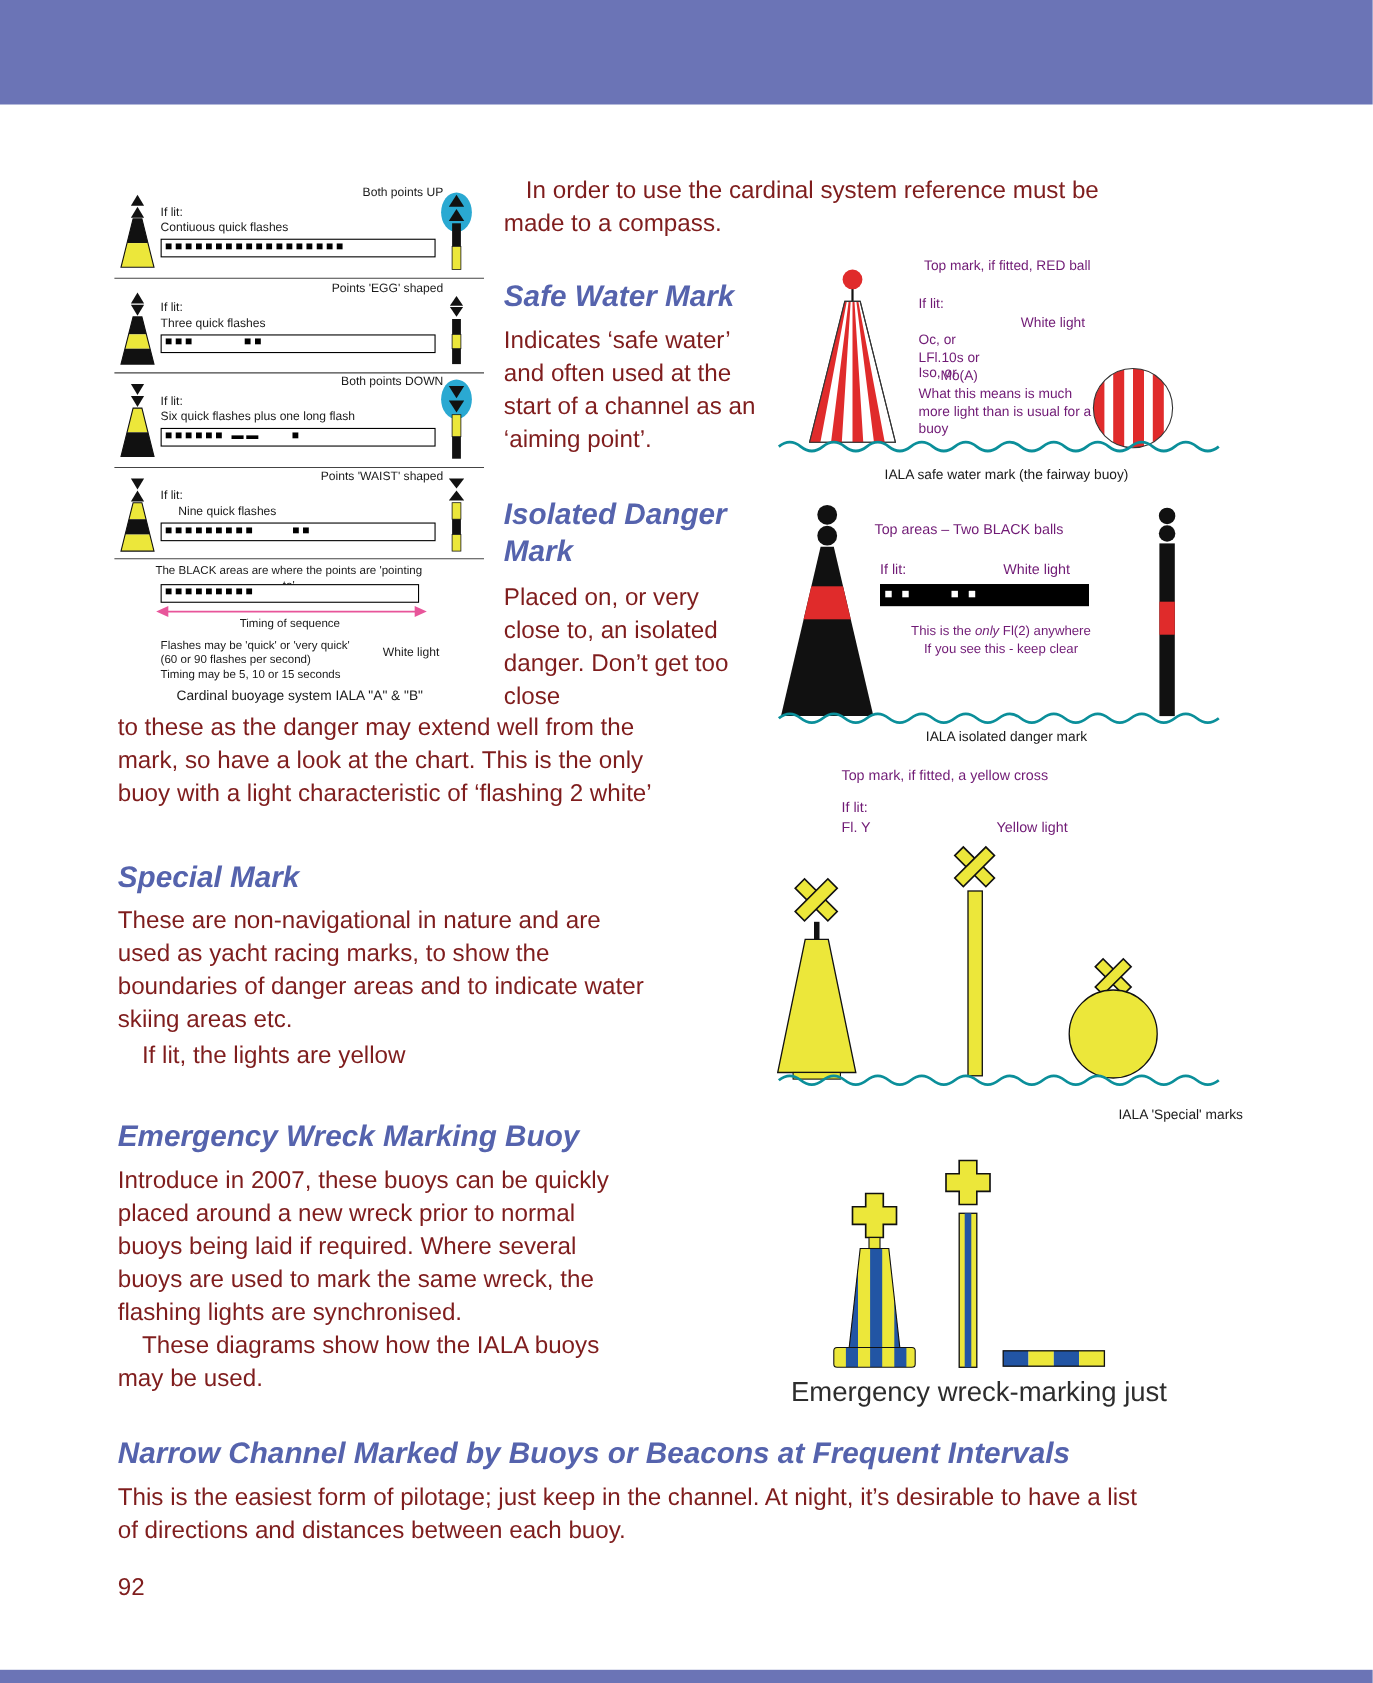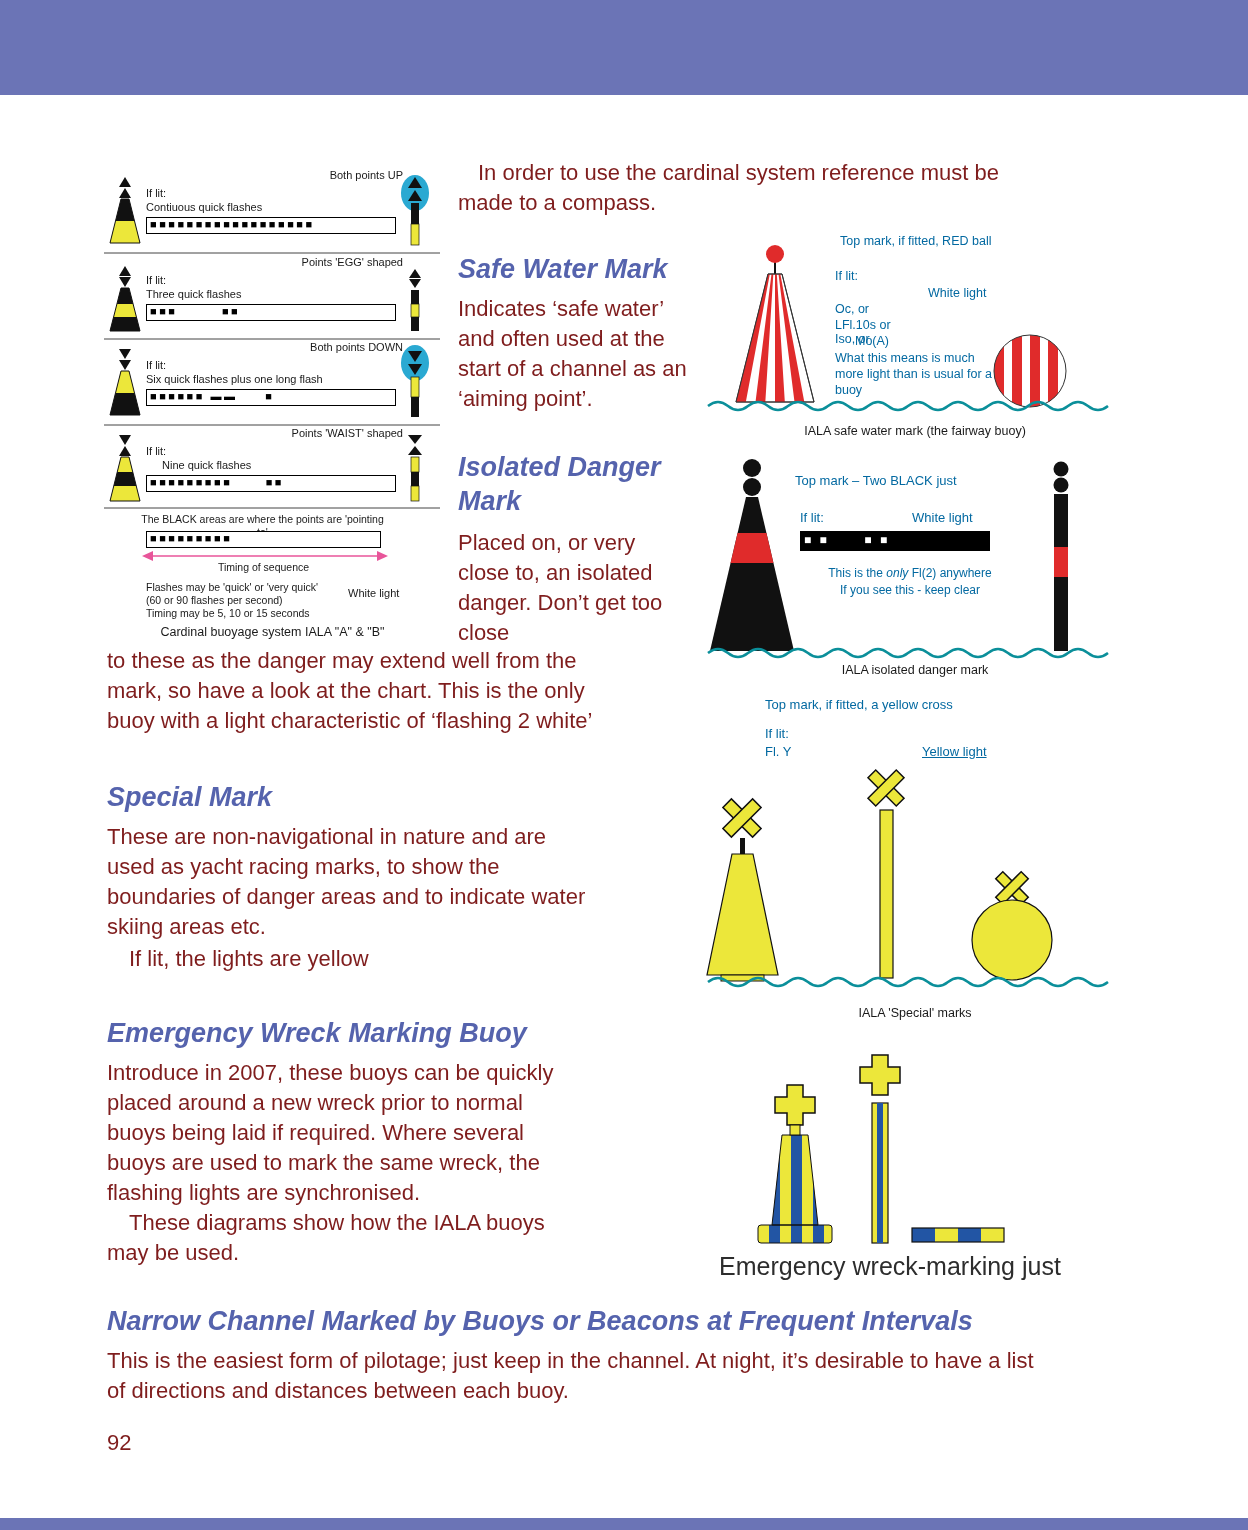--- a/index.html
+++ b/index.html
@@ -3,21 +3,21 @@
 <meta charset="utf-8">
 <style>
   html,body{margin:0;padding:0;background:#ffffff;}
   .page{position:relative;width:1248px;height:1530px;background:#ffffff;overflow:hidden;
         font-family:"Liberation Sans",sans-serif;color:#2d2d2d;padding-left:11px;}
   .band{position:absolute;left:0;width:1248px;background:#6b74b6;}
   .abs{position:absolute;}
   .body-text{font-size:22px;line-height:30px;color:#7f1d1d;}
   .heading{font-size:27px;font-weight:bold;font-style:italic;color:#5563ad;line-height:34px;}
   .c-lbl{position:absolute;font-size:11px;color:#1a1a1a;line-height:13px;}
-  .d-lbl{position:absolute;font-size:13px;color:#0369a1;line-height:16px;}
+  .d-lbl{position:absolute;font-size:13px;color:#701a75;line-height:16px;}
   .cap{position:absolute;font-size:12.5px;color:#1a1a1a;text-align:center;}
   .flashbar{position:absolute;box-sizing:border-box;border:1.5px solid #000;background:#fff;
             height:17px;font-size:11px;line-height:13px;letter-spacing:2.5px;white-space:pre;
             padding:0 3px;color:#000;overflow:hidden;}
   .flashbar.dark{background:#000;color:#fff;border:1.5px solid #000;height:20px;line-height:16px;font-size:12px;}
   .right-al{text-align:right;}
   .center{text-align:center;}
   svg{position:absolute;left:0;top:0;}
 </style>
 </head>
@@ -227,21 +227,21 @@
         <rect x="10" y="78" width="84" height="30" fill="#e02b2b" clip-path="url(#idcone)"></rect>
       </g>
       <g>
         <circle cx="361" cy="14" r="7.5" fill="#111"></circle>
         <circle cx="361" cy="30" r="7.5" fill="#111"></circle>
         <rect x="354" y="39" width="14" height="157" fill="#111"></rect>
         <rect x="354" y="92" width="14" height="30" fill="#e02b2b"></rect>
       </g>
       <path d="M8,198 q10,-8 20,0 t20,0 t20,0 t20,0 t20,0 t20,0 t20,0 t20,0 t20,0 t20,0 t20,0 t20,0 t20,0 t20,0 t20,0 t20,0 t20,0 t20,0 t20,0 t20,0" fill="none" stroke="#0b8f9a" stroke-width="2.5"></path>
     </svg>
-    <div class="d-lbl" style="left:95px;top:18px;">Top mark – Two BLACK just</div>
+    <div class="d-lbl" style="left:95px;top:18px;">Top areas – Two BLACK balls</div>
     <div class="d-lbl" style="left:100px;top:55px;">If lit:</div>
     <div class="d-lbl" style="left:212px;top:55px;">White light</div>
     <div class="flashbar dark" style="left:100px;top:76px;width:190px;">■ ■      ■ ■</div>
     <div class="d-lbl center" style="left:105px;top:110px;width:210px;font-size:12px;"><span>This is the </span><i>only</i><span> Fl(2) anywhere</span></div>
     <div class="d-lbl center" style="left:105px;top:127px;width:210px;font-size:12px;">If you see this - keep clear</div>
     <div class="cap" style="left:0;top:208px;width:430px;">IALA isolated danger mark</div>
   </div>
 
   <div class="abs" style="left:700px;top:688px;width:430px;height:345px;">
     <svg width="430" height="345" viewBox="0 0 430 345">
@@ -267,22 +267,22 @@
           <rect x="-18" y="-5" width="36" height="10" transform="rotate(-45)" fill="#ece73a" stroke="#111" stroke-width="1.5"></rect>
         </g>
         <rect x="310" y="218" width="5" height="14" fill="#111"></rect>
         <circle cx="312" cy="252" r="40" fill="#ece73a" stroke="#111" stroke-width="1.2"></circle>
       </g>
       <path d="M8,294 q10,-8 20,0 t20,0 t20,0 t20,0 t20,0 t20,0 t20,0 t20,0 t20,0 t20,0 t20,0 t20,0 t20,0 t20,0 t20,0 t20,0 t20,0 t20,0 t20,0 t20,0" fill="none" stroke="#0b8f9a" stroke-width="2.5"></path>
     </svg>
     <div class="d-lbl" style="left:65px;top:9px;">Top mark, if fitted, a yellow cross</div>
     <div class="d-lbl" style="left:65px;top:38px;">If lit:</div>
     <div class="d-lbl" style="left:65px;top:56px;">Fl. Y</div>
-    <div class="d-lbl" style="left:222px;top:56px;text-decoration:underline;">Yellow light</div>
-    <div class="cap" style="left:0;top:318px;width:430px;">IALA 'Special' marks</div>
+    <div class="d-lbl" style="left:206px;top:56px;">Yellow light</div>
+    <div class="cap" style="left:0;top:318px;width:430px;text-align:right;">IALA 'Special' marks</div>
   </div>
 
   <div class="abs" style="left:660px;top:1040px;width:480px;height:255px;">
     <svg width="480" height="255" viewBox="0 0 480 255">
       <g>
         <path d="M127,45 h16 v12 h12 v16 h-12 v12 h-16 v-12 h-12 v-16 h12 Z" fill="#ece73a" stroke="#111" stroke-width="1.5"></path>
         <clipPath id="ewtower">
             <polygon points="122,95 148,95 158,185 112,185"></polygon>
             <rect x="98" y="185" width="74" height="18" rx="3"></rect>
           </clipPath>

